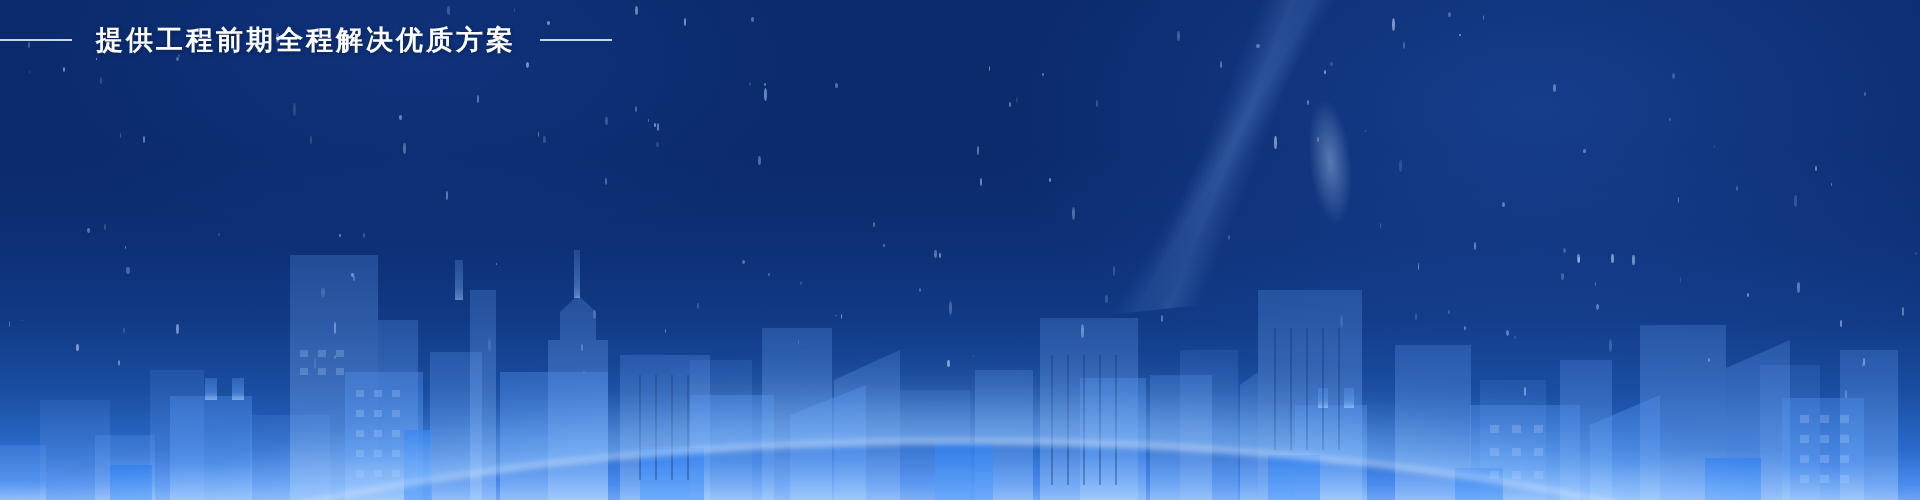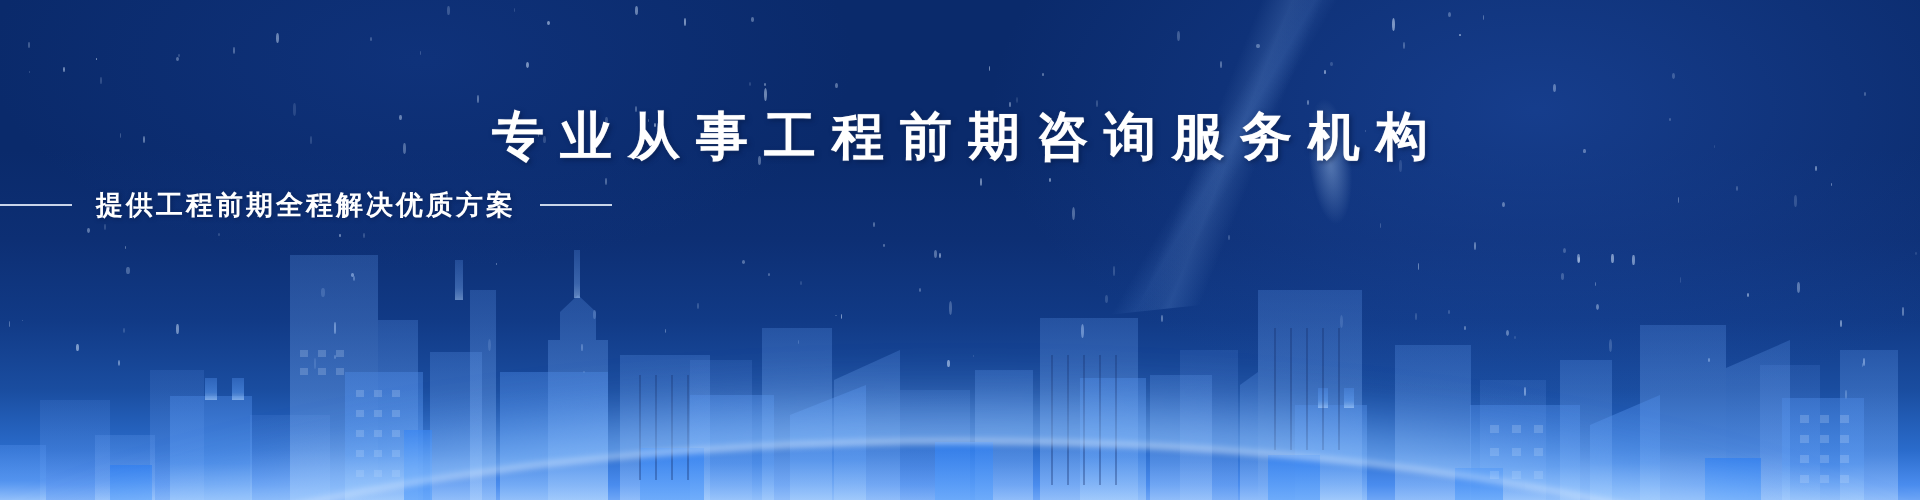--- a/index.html
+++ b/index.html
@@ -457,21 +457,20 @@
         <line x1="688" y1="175" x2="688" y2="280"></line>
       </g>
     </svg>
   </div>
 
   <div class="horizon"></div>
   <div class="horizon-line"></div>
 
   <div class="content">
 
-    <div class="headline">专业从事工程前期咨询服务机构</div>
 
     <div class="subline-row">
       <span class="rule"></span>
       <span class="subline">提供工程前期全程解决优质方案</span>
       <span class="rule"></span>
     </div>
 
   </div>
 
 </div>

